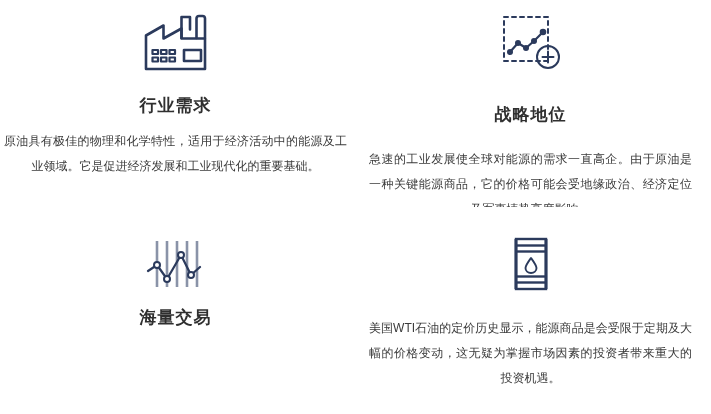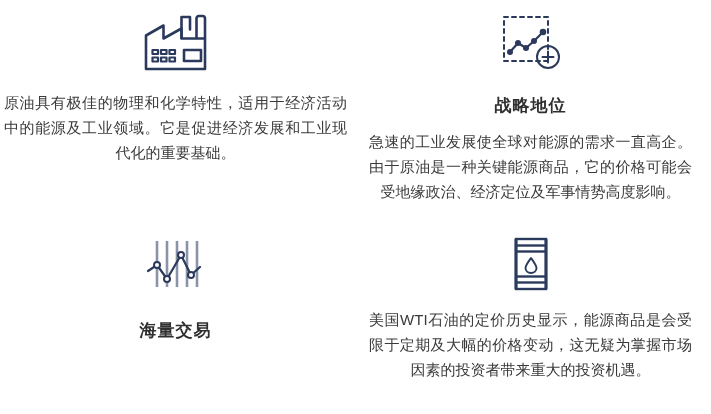--- a/index.html
+++ b/index.html
@@ -28,45 +28,45 @@
   .feature-cell {
     display: flex;
     flex-direction: column;
     align-items: center;
     box-sizing: border-box;
     overflow: hidden;
   }
 
   
   .feature-cell.col-left  { padding: 0 8px 0 4px; }
-  .feature-cell.col-right { padding: 0 19px 0 14px; }
+  .feature-cell.col-right { padding: 0 19px 0 14px; gap: 9px; }
 
   .feature-icon {
     height: 78px;
     display: flex;
     align-items: center;
     justify-content: center;
     flex: none;
   }
   .feature-cell.row-top .feature-icon { margin-top: 8px; height: 70px; }
   .feature-cell.row-bottom .feature-icon { margin-top: 26px; height: 62px; }
 
   .feature-title {
     font-size: 17px;
     font-weight: bold;
     color: #2f2f2f;
     letter-spacing: 1px;
     text-align: center;
     margin-top: 16px;
     flex: none;
   }
-  .feature-cell.row-bottom .feature-title { margin-top: 24px; }
+  .feature-cell.row-bottom .feature-title { margin-top: 11px; }
 
   .feature-desc {
-    font-size: 15px;
+    font-size: 12px;
     line-height: 25px;
     color: #3a3a3a;
     text-align: justify;
     text-align-last: center;
     text-justify: inter-character;
     margin-top: 12px;
     width: 100%;
   }
 
   .icon-svg { display: block; }
@@ -91,20 +91,21 @@
           <rect x="11.5" y="38" width="5.5" height="4"></rect>
           <rect x="20" y="38" width="5.5" height="4"></rect>
           <rect x="28.5" y="38" width="5.5" height="4"></rect>
           <rect x="37" y="38" width="0" height="0"></rect>
           <rect x="11.5" y="45.5" width="5.5" height="4"></rect>
           <rect x="20" y="45.5" width="5.5" height="4"></rect>
           <rect x="28.5" y="45.5" width="5.5" height="4"></rect>
         </g>
       </svg>
     </div>
+    <div class="feature-title">行业需求</div>
     <div class="feature-desc">原油具有极佳的物理和化学特性，适用于经济活动中的能源及工业领域。它是促进经济发展和工业现代化的重要基础。</div>
   </div>
 
   <div class="feature-cell col-right row-top">
     <div class="feature-icon">
       <svg class="icon-svg" width="70" height="62" viewBox="0 0 70 62" fill="none" stroke="#2b3a5c" stroke-width="2" stroke-linejoin="round" stroke-linecap="round">
 
         <rect x="8" y="5" width="44" height="44" stroke-dasharray="4 4"></rect>
 
         <polyline points="14,40 22,31 30,36 38,29 47,20" stroke-width="2.2" fill="none"></polyline>

